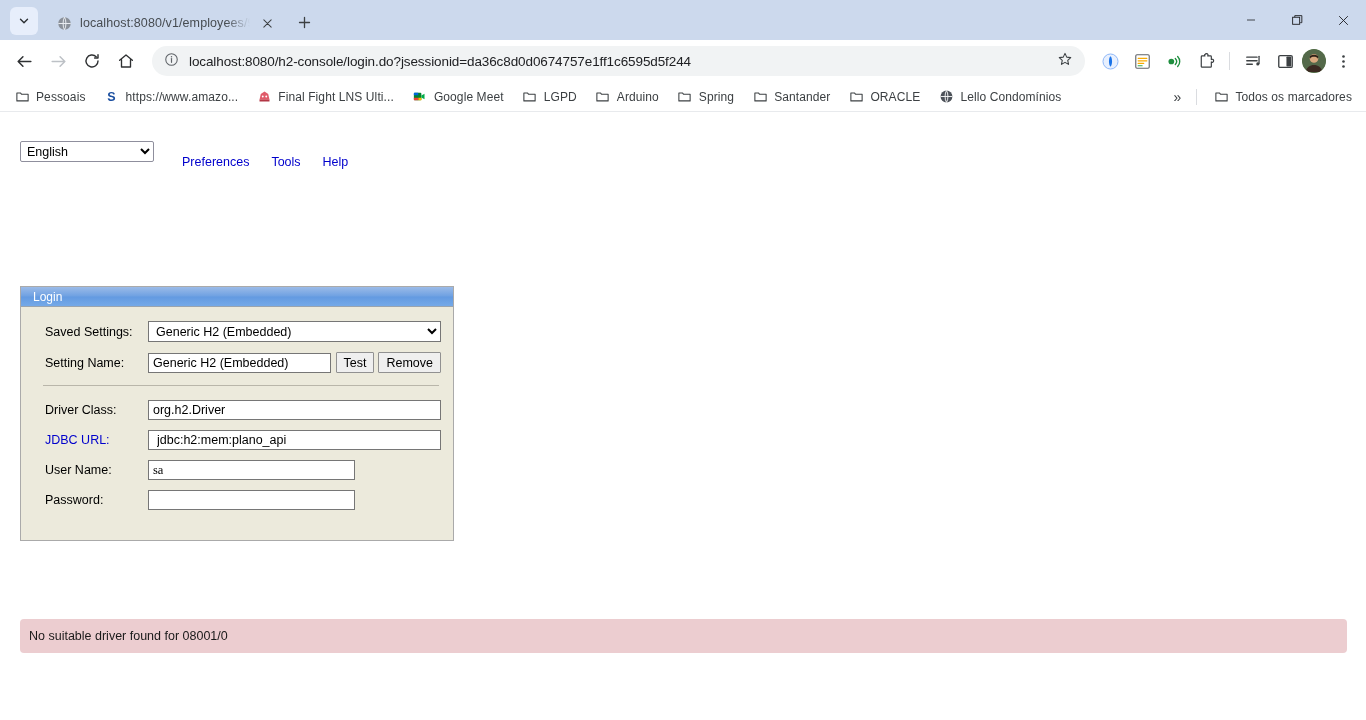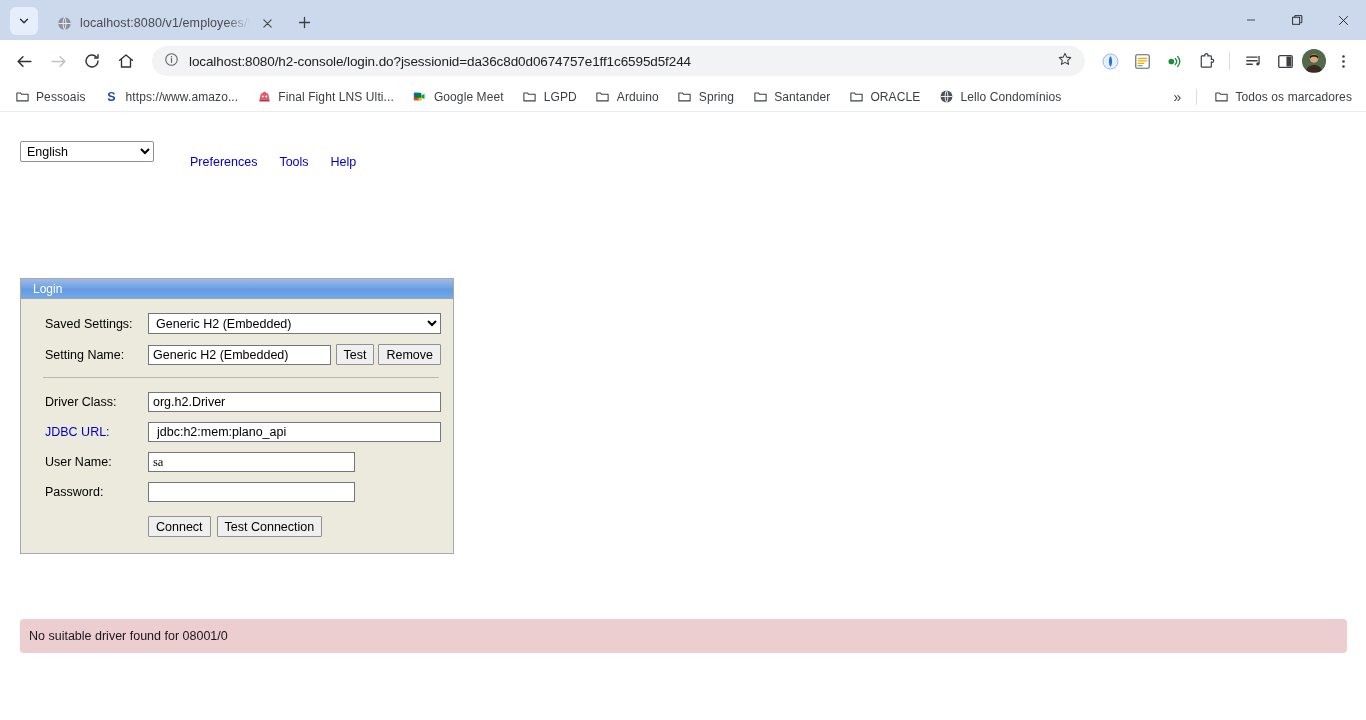--- a/index.html
+++ b/index.html
@@ -76,31 +76,31 @@
   .bm { display: flex; align-items: center; gap: 6px; padding: 4px 8px; border-radius: 4px; cursor: pointer; white-space: nowrap; }
   .bm .bmicon { width: 16px; height: 16px; flex:none; display:flex; align-items:center; justify-content:center; }
   .bm .bmlabel { font-size: 12px; letter-spacing: .1px; }
   .bmspacer { flex: 1; }
   .chev { padding: 4px 7px; cursor: pointer; font-size: 14px; color: #3c4043; }
   .bmsep { width: 1px; height: 16px; background: #dadce0; margin: 0 6px; }
 
   
   .page { flex: 1; background: #ffffff; position: relative; overflow: hidden; }
 
-  .h2-toolbar { position: absolute; left: 20px; top: 22px; display: flex; align-items: center; gap: 8px; }
+  .h2-toolbar { position: absolute; left: 20px; top: 22px; display: flex; align-items: center; gap: 0; }
   select.lang {
     width: 134px; height: 21px; font-family: "Liberation Sans", sans-serif; font-size: 12.5px;
     border: 1px solid #8f8f9d; background: #ffffff; color: #000; padding: 0 2px;
     border-radius: 2px;
   }
   .h2-links { margin-left: 28px; display:flex; gap: 22px; }
   .h2-links a { color: #0000cc; font-size: 12.5px; text-decoration: none; cursor: pointer; margin-top: 21px; }
 
   .login-panel {
-    position: absolute; left: 20px; top: 166px; width: 434px;
+    position: absolute; left: 20px; top: 174px; width: 434px;
     border: 1px solid #aaaaaa; background: #eceadc;
   }
   .login-header {
     height: 20px; background: linear-gradient(to bottom, #9bbbe8 0%, #6fa1e2 48%, #639ae1 52%, #74a9e8 100%);
     color: #ffffff; font-size: 12px; display: flex; align-items: center; padding-left: 12px;
     border-bottom: 1px solid #9aa4ae;
   }
   .login-body { padding: 14px 12px 16px 12px; }
 
   .frow { display: flex; align-items: center; margin-bottom: 10px; }
@@ -442,25 +442,20 @@
         <div class="frow">
           <div class="flabel">User Name:</div>
           <input class="h2-input" style="width: 207px; font-family: Liberation Serif, serif;" type="text" value="sa">
         </div>
 
         <div class="frow" style="margin-bottom:14px;">
           <div class="flabel">Password:</div>
           <input class="h2-input" style="width: 207px;" type="password" value="">
         </div>
 
-        <div class="frow" style="margin-bottom:0;">
-          <div class="flabel"></div>
-          <button class="h2-btn">Connect</button>
-          <button class="h2-btn" style="margin-left:6px;">Test Connection</button>
-        </div>
 
       </div>
     </div>
 
     <div class="errorbar">
       <span>No suitable driver found for 08001/0</span>
     </div>
 
   </div>
 </div>

